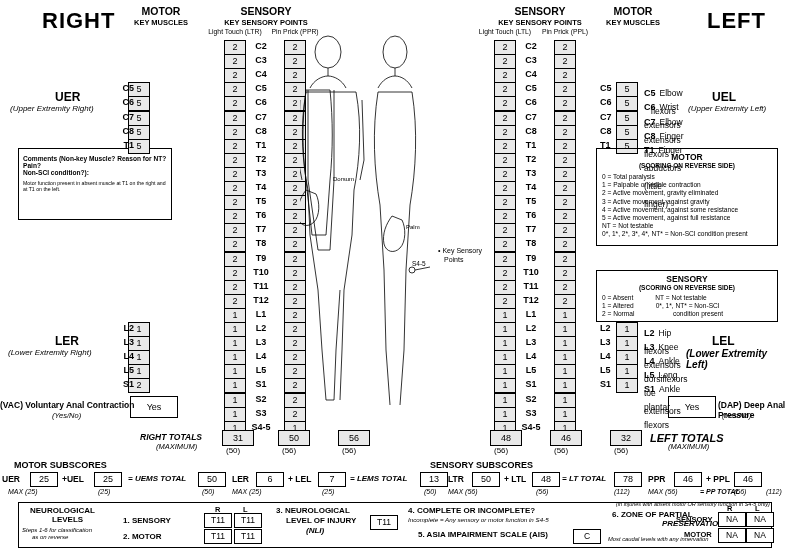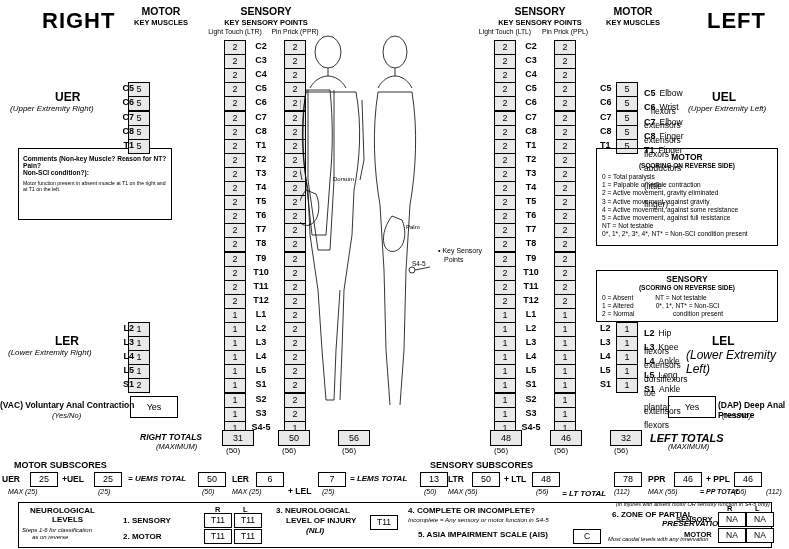--- a/index.html
+++ b/index.html
@@ -59,21 +59,21 @@
 <div class="abs colsub" style="left:594px;top:18px;width:78px;">KEY MUSCLES</div>
 
 <div class="abs b" style="left:55px;top:90px;font-size:12px;">UER</div>
 <div class="abs i" style="left:10px;top:104px;font-size:8px;">(Upper Extremity Right)</div>
 <div class="abs b" style="left:55px;top:334px;font-size:12px;">LER</div>
 <div class="abs i" style="left:8px;top:348px;font-size:8px;">(Lower Extremity Right)</div>
 
 <div class="abs b" style="left:712px;top:90px;font-size:12px;">UEL</div>
 <div class="abs i" style="left:688px;top:104px;font-size:8px;">(Upper Extremity Left)</div>
 <div class="abs b" style="left:712px;top:334px;font-size:12px;">LEL</div>
-<div class="abs i" style="left:686px;top:348px;font-size:12px;">(Lower Extremity Left)</div>
+<div class="abs i" style="left:686px;top:348px;font-size:10px;font-weight:bold;">(Lower Extremity Left)</div>
 
 <div class="abs thickbox" style="left:18px;top:148px;width:152px;height:70px;">
   <div class="b" style="font-size:6.6px;margin:6px 4px 0 4px;">Comments (Non-key Muscle? Reason for NT? Pain?</div>
   <div class="b" style="font-size:6.6px;margin:0 4px;">Non-SCI condition?):</div>
   <div style="font-size:5.2px;margin:4px 4px;">Motor function present in absent muscle at T1 on the right and at T1 on the left.</div>
 </div>
 
 <div id="grid-right-motor" class="abs" style="left:128px;top:40px;">
     <div class="abs vbox" style="left: 0px; top: 42.3px;">5</div>
     <div class="abs vbox" style="left: 0px; top: 56.4px;">5</div>
@@ -423,34 +423,34 @@
 <div class="abs" style="left:62px;top:474px;font-size:8.5px;font-weight:bold;">+UEL</div>
 <div class="abs scorebox" style="left:94px;top:472px;">25</div>
 <div class="abs i" style="left:98px;top:488px;font-size:7px;">(25)</div>
 <div class="abs i" style="left:128px;top:474px;font-size:8px;font-weight:bold;">= UEMS TOTAL</div>
 <div class="abs scorebox" style="left:198px;top:472px;">50</div>
 <div class="abs i" style="left:202px;top:488px;font-size:7px;">(50)</div>
 
 <div class="abs" style="left:232px;top:474px;font-size:8.5px;font-weight:bold;">LER</div>
 <div class="abs scorebox" style="left:256px;top:472px;">6</div>
 <div class="abs i" style="left:232px;top:488px;font-size:7px;">MAX (25)</div>
-<div class="abs" style="left:288px;top:474px;font-size:8.5px;font-weight:bold;margin-top:12px;">+ LEL</div>
+<div class="abs" style="left:288px;top:474px;font-size:8.5px;font-weight:bold;">+ LEL</div>
 <div class="abs scorebox" style="left:318px;top:472px;">7</div>
 <div class="abs i" style="left:322px;top:488px;font-size:7px;">(25)</div>
 <div class="abs i" style="left:350px;top:474px;font-size:8px;font-weight:bold;">= LEMS TOTAL</div>
 <div class="abs scorebox" style="left:420px;top:472px;">13</div>
 <div class="abs i" style="left:424px;top:488px;font-size:7px;">(50)</div>
 
 <div class="abs" style="left:448px;top:474px;font-size:8.5px;font-weight:bold;">LTR</div>
 <div class="abs scorebox" style="left:472px;top:472px;">50</div>
 <div class="abs i" style="left:448px;top:488px;font-size:7px;">MAX (56)</div>
 <div class="abs" style="left:504px;top:474px;font-size:8.5px;font-weight:bold;text-align:right;">+ LTL</div>
 <div class="abs scorebox" style="left:532px;top:472px;">48</div>
 <div class="abs i" style="left:536px;top:488px;font-size:7px;">(56)</div>
-<div class="abs i" style="left:562px;top:474px;font-size:8px;font-weight:bold;margin-top:15px;">= LT TOTAL</div>
+<div class="abs i" style="left:562px;top:474px;font-size:8px;font-weight:bold;">= LT TOTAL</div>
 <div class="abs scorebox" style="left:614px;top:472px;">78</div>
 <div class="abs i" style="left:614px;top:488px;font-size:7px;">(112)</div>
 
 <div class="abs" style="left:648px;top:474px;font-size:8.5px;font-weight:bold;">PPR</div>
 <div class="abs scorebox" style="left:674px;top:472px;">46</div>
 <div class="abs i" style="left:648px;top:488px;font-size:7px;">MAX (56)</div>
 <div class="abs" style="left:706px;top:474px;font-size:8.5px;font-weight:bold;">+ PPL</div>
 <div class="abs scorebox" style="left:734px;top:472px;">46</div>
 <div class="abs i" style="left:734px;top:488px;font-size:7px;">(56)</div>
 <div class="abs i" style="left:700px;top:488px;font-size:7px;font-weight:bold;">= PP TOTAL</div>

